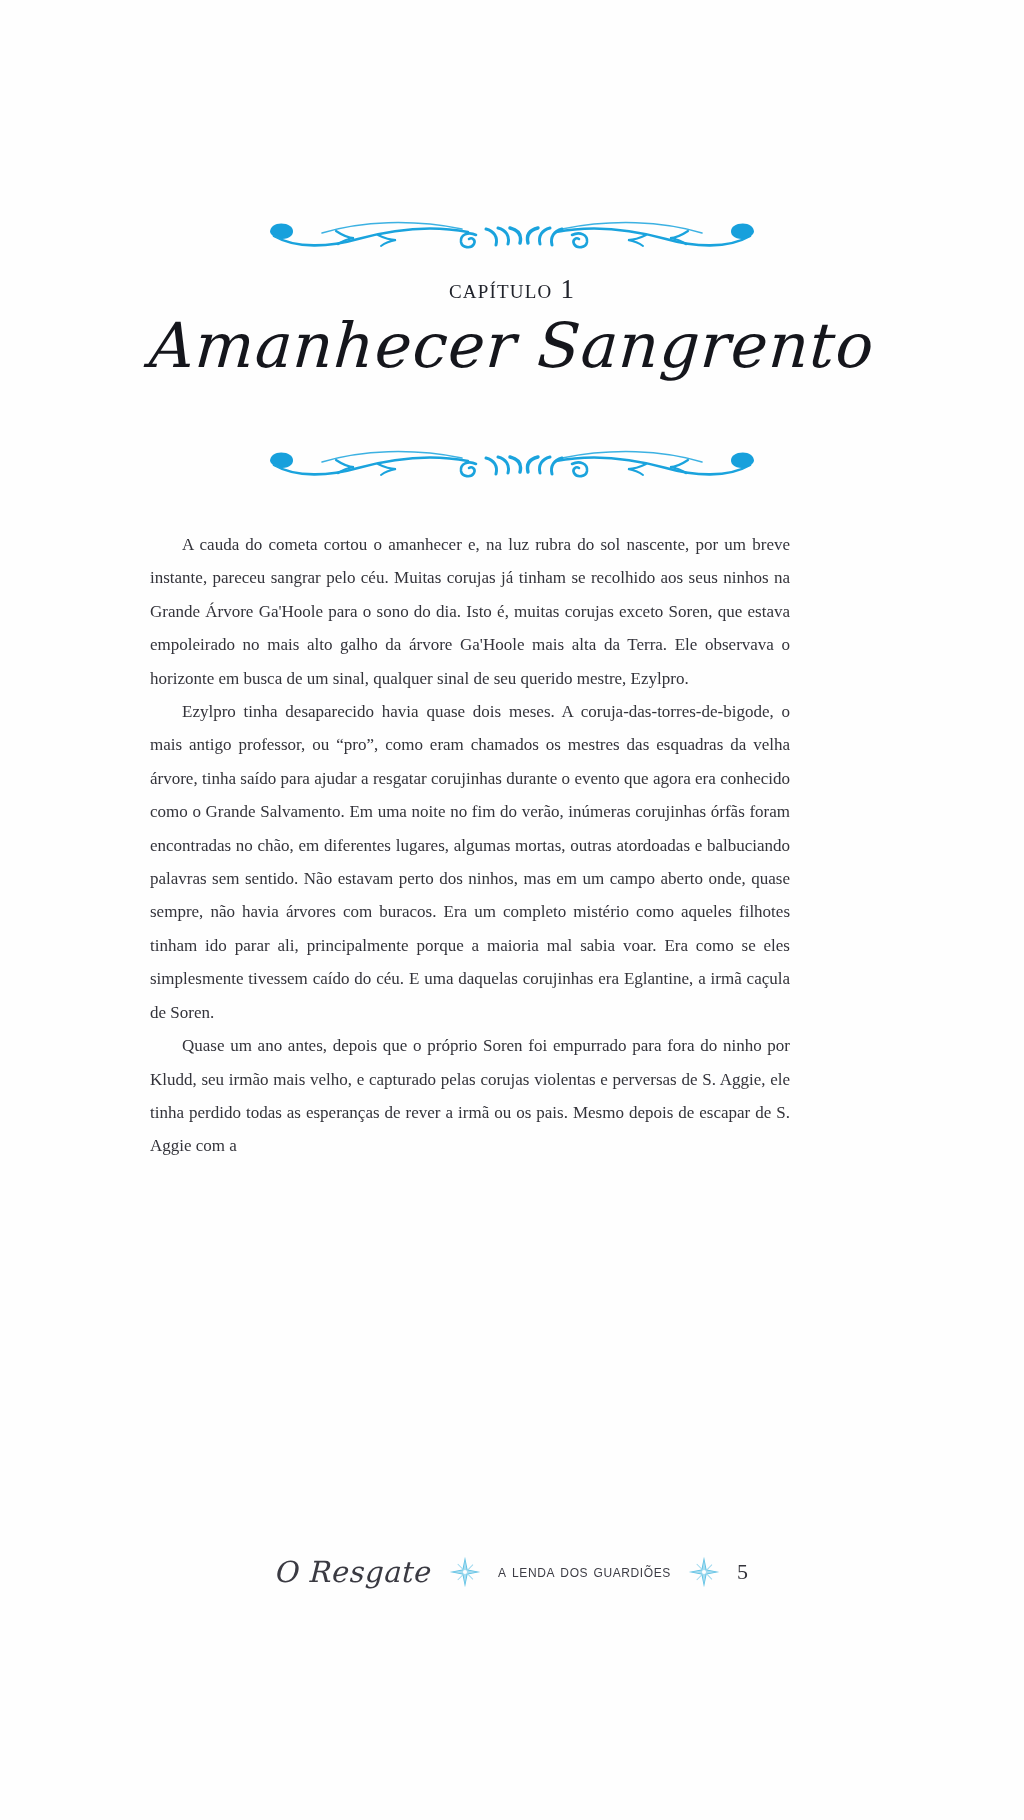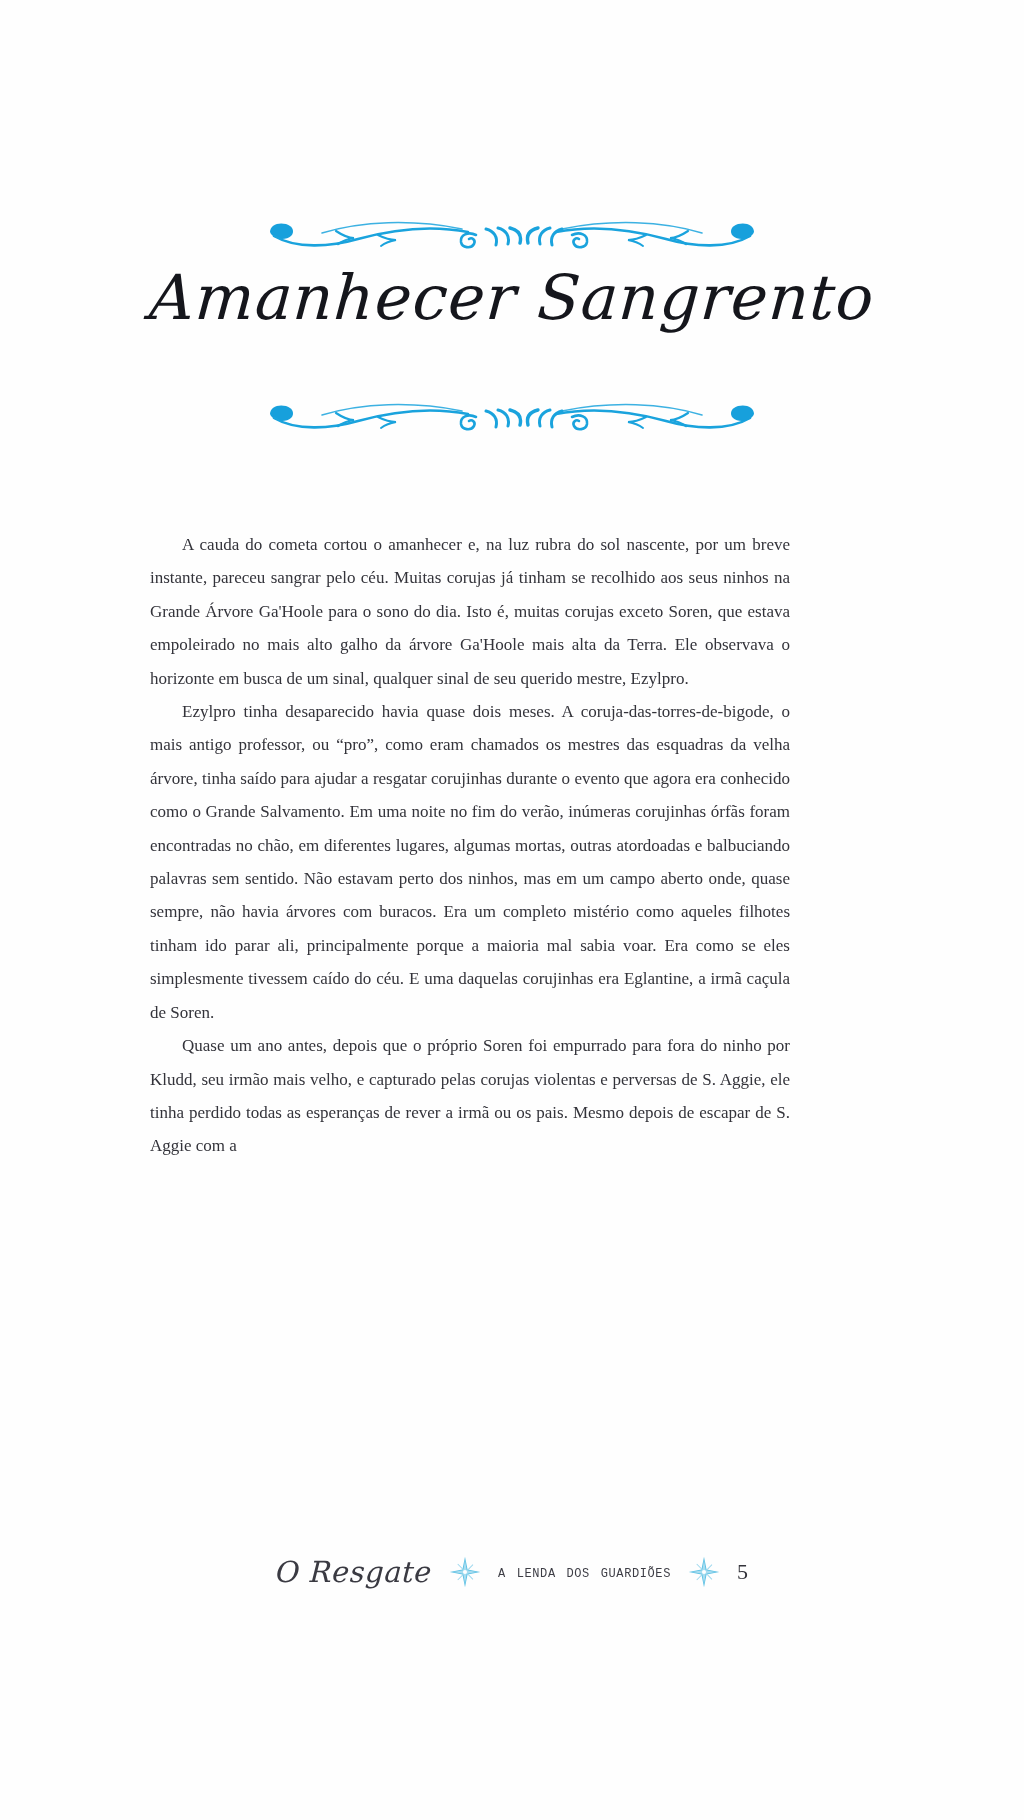--- a/index.html
+++ b/index.html
@@ -105,21 +105,21 @@
   }
   .footer-book {
     font-family: "DejaVu Serif", "Liberation Serif", serif;
     font-style: italic;
     font-size: 29px;
     color: #3a3a42;
     letter-spacing: 0.5px;
     transform: skewX(-3deg);
   }
   .footer-series {
-    font-family: Liberation Mono, monospace;
+    font-family: Liberation Sans, sans-serif;
     font-size: 17px;
     font-variant: small-caps;
     text-transform: lowercase;
     letter-spacing: 0.6px;
     color: #3d3d45;
     white-space: nowrap;
   }
   .footer-star {
     width: 34px;
     height: 34px;
@@ -163,20 +163,21 @@
 
         <path d="M512,31 C490,44 456,42 428,34 C392,24 354,20 318,27" stroke-width="2.6" transform="translate(-24,0)"></path>
         <path d="M464,28 C424,16 374,14 324,24" stroke-width="1.5" opacity="0.85" transform="translate(-24,0)"></path>
         <path d="M450,26 C444,30 438,33 432,33 C438,34 444,36 448,39" stroke-width="2.2" transform="translate(-24,0)"></path>
         <path d="M408,30 C402,33 396,35 390,35 C396,36 401,38 405,41" stroke-width="2" transform="translate(-24,0)"></path>
 
         <path d="M492,27 C492,20 484,17 476,19 C469,21 467,27 471,31 C476,36 489,35 492,27 Z" fill="#17a0dc" stroke="none"></path>
       </g>
     </svg>
 
+    <div class="chapter-label">Capítulo 1</div>
 
     <div class="chapter-title">Amanhecer Sangrento</div>
 
     <div class="head-gap"></div>
 
     <svg class="ornament ornament-bottom" viewBox="0 0 500 52" aria-hidden="true">
       <g fill="none" stroke="#1aa3dd" stroke-linecap="round">
         <path d="M8,27 C8,20 16,17 24,19 C31,21 33,27 29,31 C24,36 11,35 8,27 Z" fill="#17a0dc" stroke="none"></path>
         <path d="M12,31 C34,44 68,42 96,34 C132,24 170,20 206,27" stroke-width="2.6"></path>
         <path d="M60,28 C100,16 150,14 200,24" stroke-width="1.5" opacity="0.85"></path>

